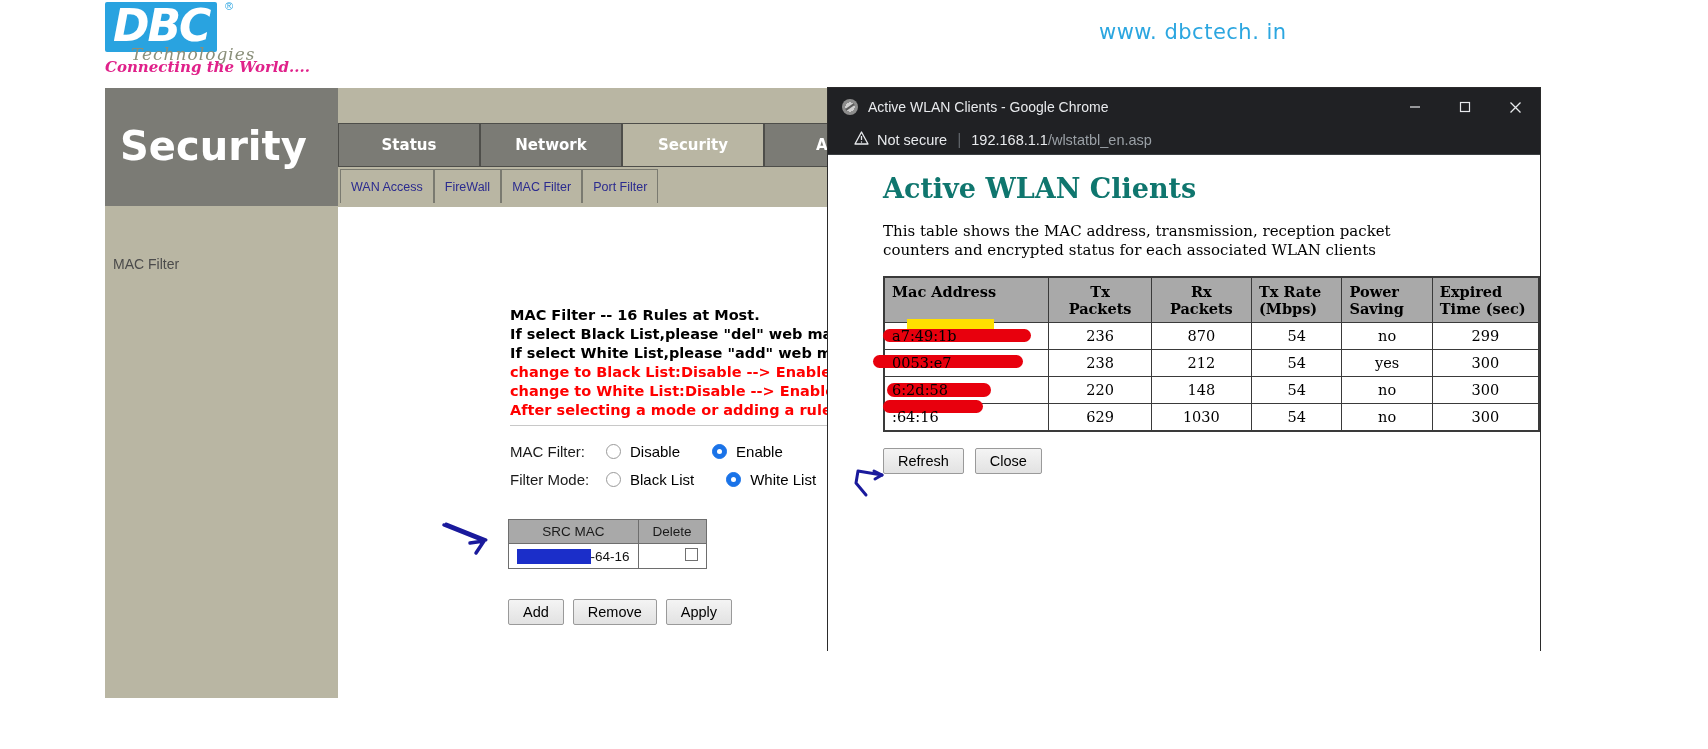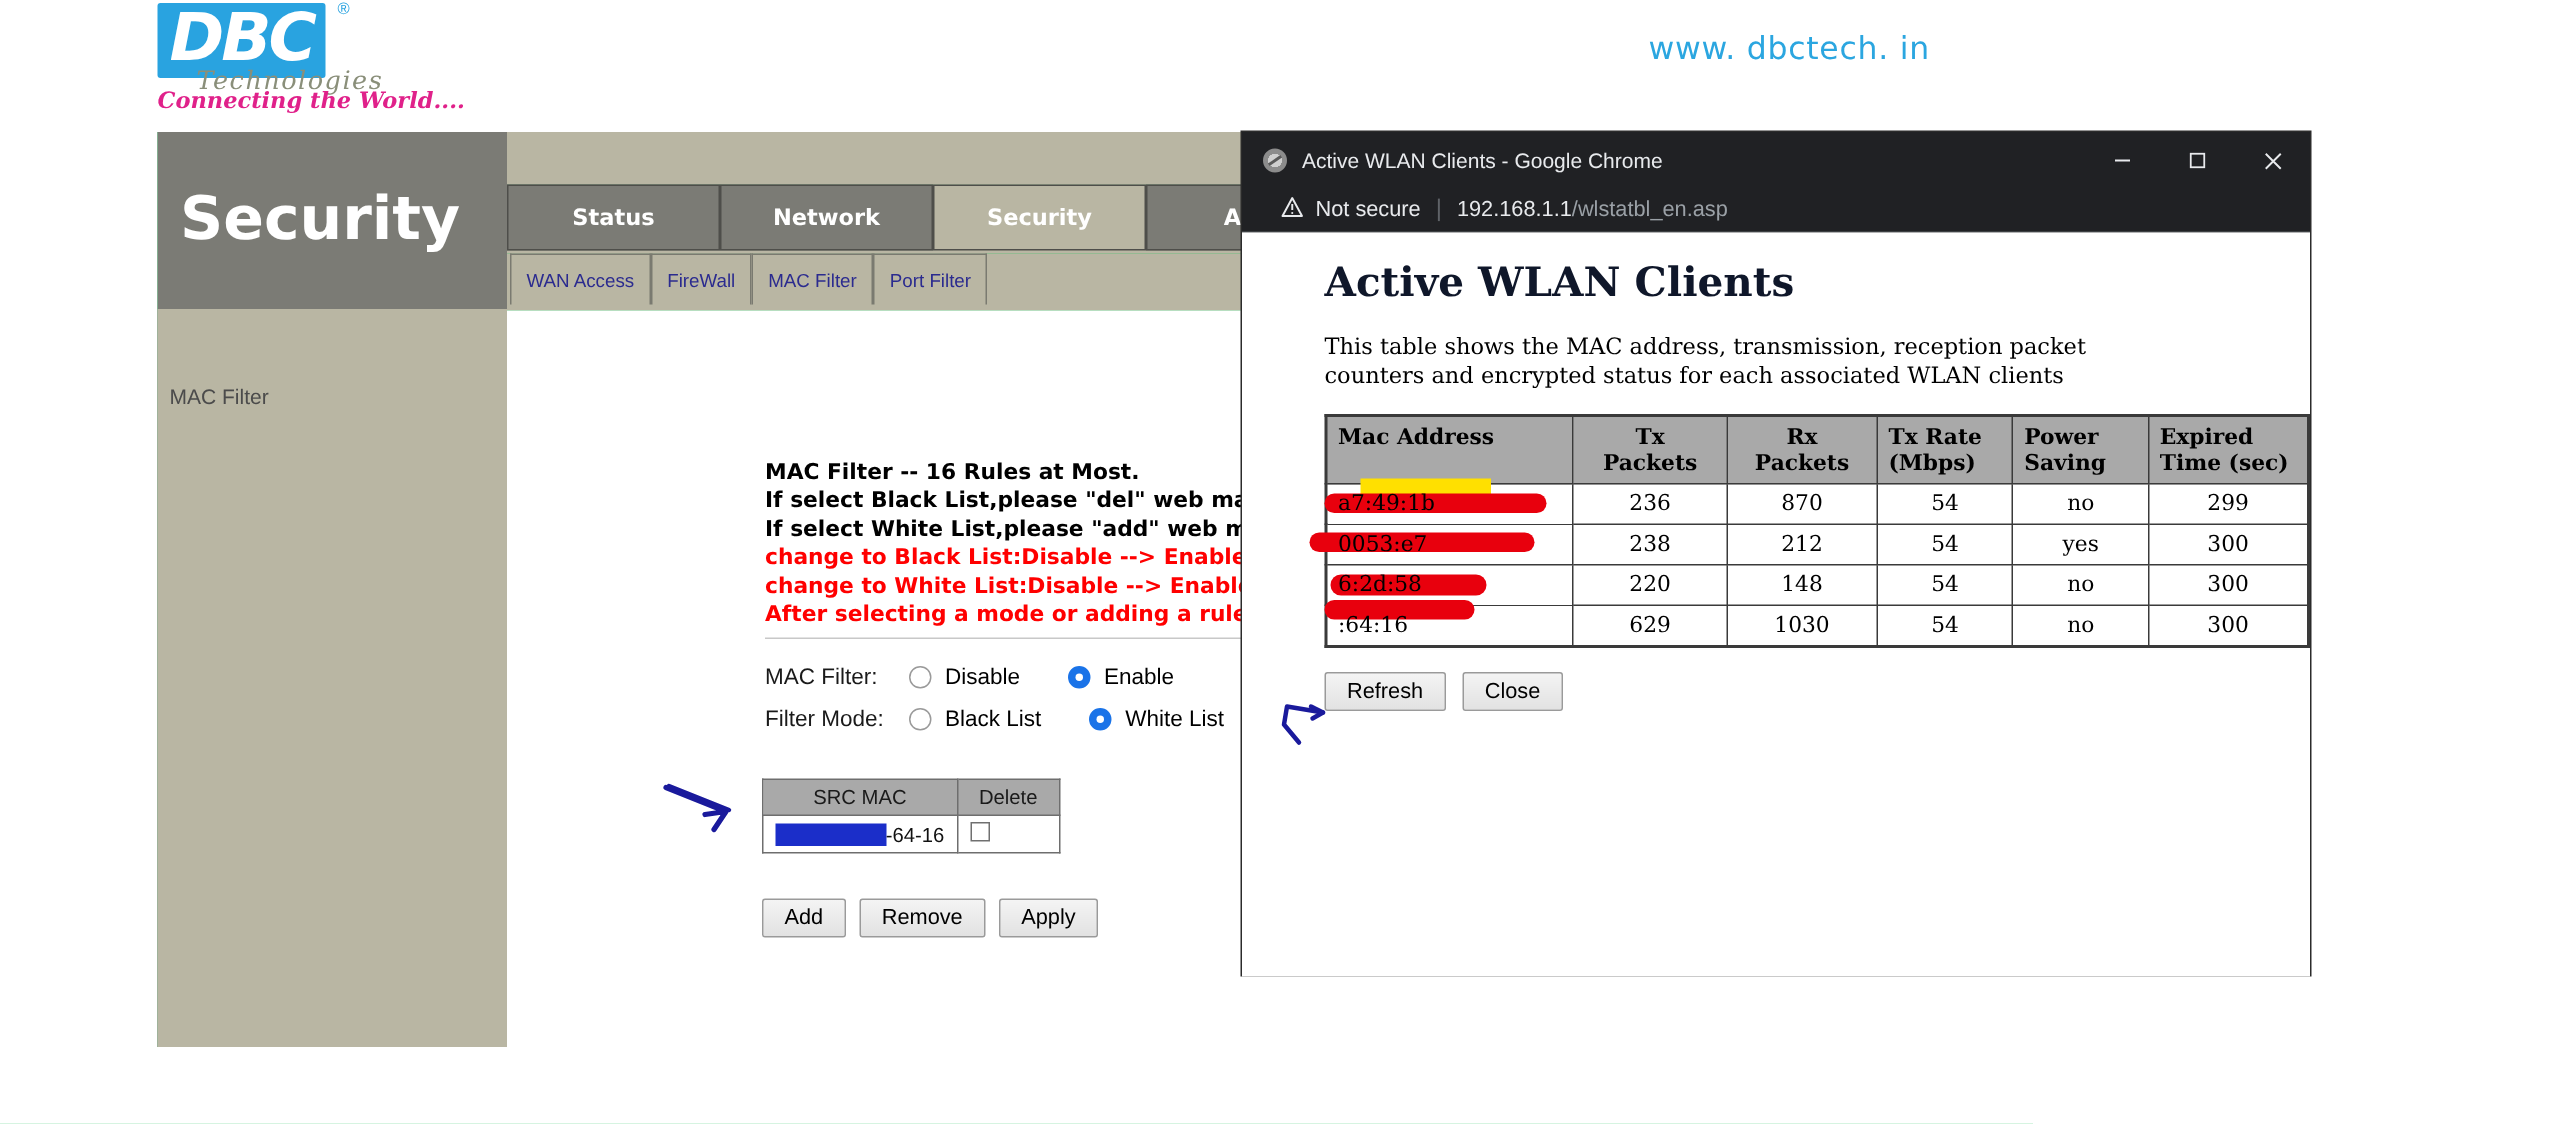--- a/index.html
+++ b/index.html
@@ -40,21 +40,21 @@
     font-style: italic; font-weight: bold;
     font-size: 15px; color: #e0218a;
   }
   .site-url {
     position: absolute; left: 1099px; top: 20px;
     font-family: "DejaVu Sans", sans-serif;
     font-size: 21px; color: #2ba6e0; letter-spacing: .5px;
   }
 
   
-  .router { position: absolute; left: 105px; top: 88px; width: 1100px; height: 610px; background:#22c55e; }
+  .router { position: absolute; left: 105px; top: 88px; width: 1100px; height: 610px; background:#a21caf; }
 
   .router-sidebar {
     position: absolute; left: 0px; top: 0px;
     width: 233px; height: 610px;
     background: #7b7b75;
   }
   .router-sidebar-title {
     position: absolute; left: 15px; top: 35px;
     font-family: "DejaVu Sans", sans-serif;
     font-weight: bold; font-size: 40px; color: #ffffff;
@@ -156,21 +156,21 @@
     border-collapse: collapse;
     font-size: 13.5px;
   }
   .mac-table th {
     background: #a9a9a9; border: 1px solid #6e6e6e;
     font-weight: normal; color:#1a1a1a;
     padding: 4px 14px; text-align: center;
   }
   .mac-table td {
     border: 1px solid #6e6e6e; background:#fff;
-    padding: 4px 8px; text-align: left; color:#111;
+    padding: 4px 8px; text-align: right; color:#111;
   }
   .redacted-mac {
     display:inline-block;
     background: #1b2ec9; color: transparent;
     user-select:none;
   }
   .chk {
     width: 13px; height: 13px; border:1px solid #707070;
     background:#fff; display:inline-block; box-sizing:border-box;
   }
@@ -226,21 +226,21 @@
   .url-div { color:#5f6368; margin-right: 10px; }
   .url-host { color:#e8eaed; font-size: 14.5px; }
   .url-path { color:#9aa0a6; font-size: 14.5px; }
 
   .chrome-page {
     position: relative; height: 496px; background:#ffffff;
     padding: 18px 0 0 55px; box-sizing:border-box;
   }
   .wlan-h1 {
     font-family: "DejaVu Serif", serif;
-    font-weight: bold; font-size: 27px; color:#0f172a;
+    font-weight: bold; font-size: 27px; color:#0f766e;
     margin: 0 0 18px 0;
   }
   .wlan-desc {
     font-family: "DejaVu Serif", serif;
     font-size: 15px; color:#000; line-height: 19px;
     width: 552px; margin-bottom: 16px;
   }
   .wlan-table {
     border-collapse: collapse;
     font-family: "DejaVu Serif", serif;

